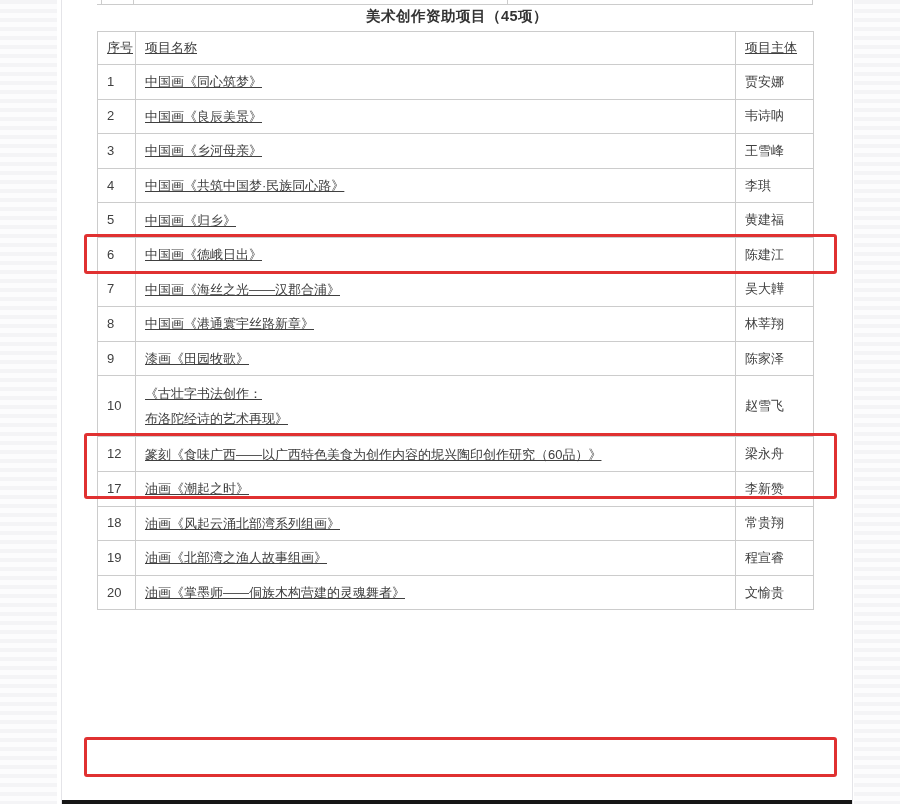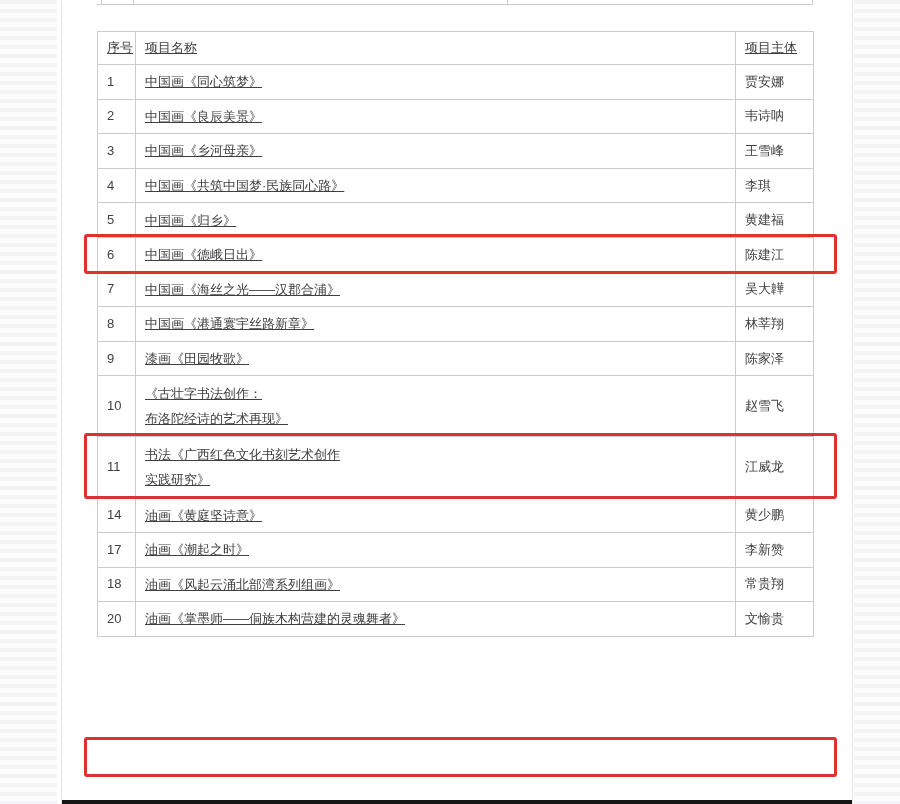--- a/index.html
+++ b/index.html
@@ -55,20 +55,21 @@
   <div id="edge-left" class="edge-line"></div>
   <div id="edge-right" class="edge-line"></div>
 
   <div id="top-fragment">
     <div class="vline" style="left:4px"></div>
     <div class="vline" style="left:36px"></div>
     <div class="vline" style="left:410px"></div>
     <div class="vline" style="left:715px"></div>
   </div>
 
+  <div id="section-title">美术创作资助项目（45项）</div>
 
   <div id="table-wrap">
     <table>
       <colgroup>
         <col style="width:38px">
           <col style="width:600px">
           <col style="width:78px">
       </colgroup>
       <thead>
         <tr class="hdr">
@@ -142,48 +143,47 @@
             <td>陈家泽</td>
           </tr>
           <tr class="row tall">
             <td>10</td>
             <td class="project-cell">
               <div>《古壮字书法创作：</div>
               <div>布洛陀经诗的艺术再现》</div>
             </td>
             <td>赵雪飞</td>
           </tr>
-          <tr class="row tall">
-            <td>11</td>
+          <tr class="row">
+            <td>12</td>
             <td class="project-cell">
-              <div>书法《广西红色文化书刻艺术创作</div>
-              <div>实践研究》</div>
+              <div>篆刻《食味广西——以广西特色美食为创作内容的坭兴陶印创作研究（60品）》</div>
             </td>
-            <td>江威龙</td>
-          </tr>
-          <tr class="row">
-            <td>14</td>
-            <td class="project-cell">
-              <div>油画《黄庭坚诗意》</div>
-            </td>
-            <td>黄少鹏</td>
+            <td>梁永舟</td>
           </tr>
           <tr class="row">
             <td>17</td>
             <td class="project-cell">
               <div>油画《潮起之时》</div>
             </td>
             <td>李新赞</td>
           </tr>
           <tr class="row">
             <td>18</td>
             <td class="project-cell">
               <div>油画《风起云涌北部湾系列组画》</div>
             </td>
             <td>常贵翔</td>
+          </tr>
+          <tr class="row">
+            <td>19</td>
+            <td class="project-cell">
+              <div>油画《北部湾之渔人故事组画》</div>
+            </td>
+            <td>程宣睿</td>
           </tr>
           <tr class="row">
             <td>20</td>
             <td class="project-cell">
               <div>油画《掌墨师——侗族木构营建的灵魂舞者》</div>
             </td>
             <td>文愉贵</td>
           </tr>
         </tbody>
     </table>

